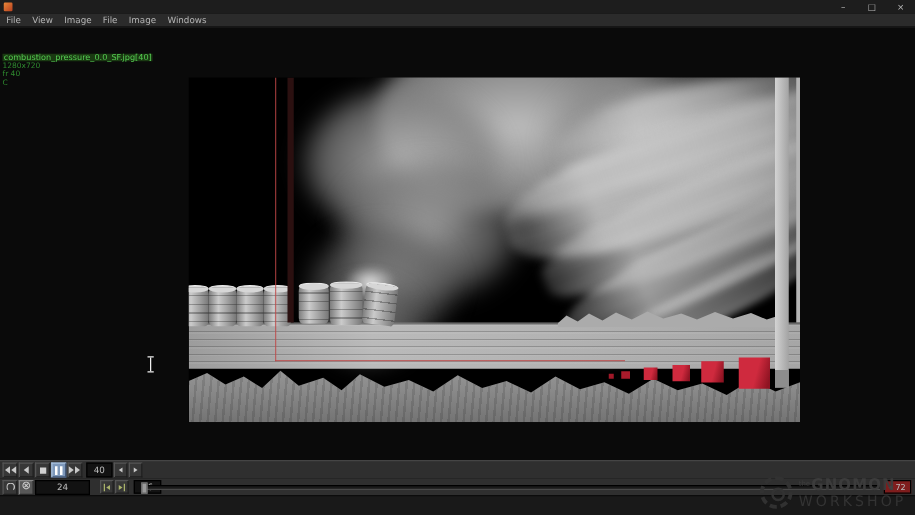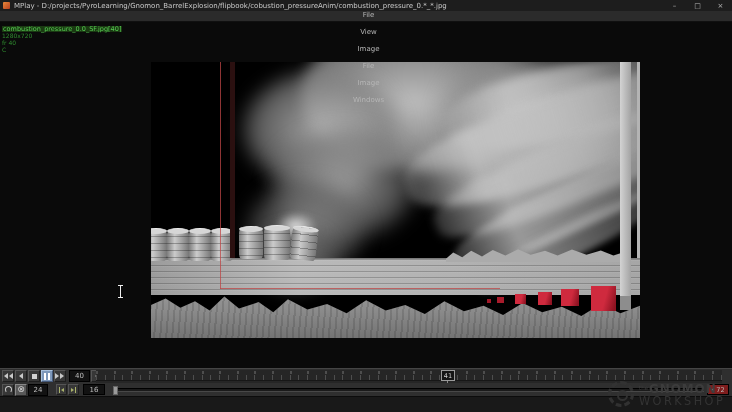--- a/index.html
+++ b/index.html
@@ -15,25 +15,25 @@
     background:#1d1d1d; display:flex; align-items:center; z-index:10; }
   .app-icon { width:7px; height:7px; margin:0 4px 0 3px; border-radius:1px;
     background:linear-gradient(135deg,#e8883a,#b8401f); flex:0 0 auto; }
   .title-text { font-size:7px; color:#c8c8c8; white-space:nowrap; letter-spacing:0; }
   .win-controls { position:absolute; right:0; top:0; height:11px; display:flex; }
   .win-btn { width:23px; height:11px; display:flex; align-items:center; justify-content:center;
     font-size:7px; color:#bbb; cursor:default; }
   
   .menubar { position:absolute; left:0; top:11px; width:732px; height:11px;
     background:#2b2b2b; border-bottom:1px solid #101010; display:flex; align-items:center;
-    padding-left:5px; gap:9px; z-index:10;flex-direction:column; }
+    padding-left:5px; gap:9px; z-index:10; }
   .menu-item { font-size:7px; color:#b5b5b5; }
   
   .main { position:absolute; left:0; top:22px; width:732px; height:346px; background:#0a0a0a; }
-  .info { position:absolute; left:2px; top:1px; z-index:8; line-height:6px; }
+  .info { position:absolute; left:2px; top:18px; z-index:8; line-height:6px; }
   .info-file { display:inline-block; font-size:6.5px; color:#55cb52; background:#1a3a12; padding:0 1px; }
   .info-dim { font-size:6px; color:#2f8b2f; margin-top:1px; }
   
   .viewport { position:absolute; left:151px; top:40px; width:489px; height:276px;
     background:#000; overflow:hidden; }
   .blob { position:absolute; border-radius:50%; }
   .b1 { left:150px; top:-45px; width:250px; height:155px; filter:blur(7px);
     background:radial-gradient(ellipse at 45% 55%, rgba(200,200,200,.95) 0%, rgba(150,150,150,.8) 55%, rgba(120,120,120,0) 75%); }
   .b2 { left:88px; top:5px; width:165px; height:125px; filter:blur(8px);
     background:radial-gradient(ellipse, rgba(180,180,180,.92) 0%, rgba(130,130,130,.7) 55%, rgba(110,110,110,0) 75%); }
@@ -151,21 +151,20 @@
   .wm-the { font-size:6px; font-weight:normal; vertical-align:3px; letter-spacing:0; margin-right:1px; }
   .wm-line2 { font-size:11.5px; color:#353535; letter-spacing:2.5px; transform:scaleX(.98); transform-origin:left; white-space:nowrap; }
 </style>
 </head>
 <body>
 
 <div class="window">
 
   <div class="titlebar">
     <div class="app-icon"></div>
-    <div class="title-text">MPlay - D:/projects/PyroLearning/Gnomon_BarrelExplosion/flipbook/cobustion_pressureAnim/combustion_pressure_0.*_*.jpg</div>
     <div class="win-controls">
       <div class="win-btn">–</div>
       <div class="win-btn">□</div>
       <div class="win-btn">×</div>
     </div>
   </div>
 
   <div class="menubar">
     <span class="menu-item">File</span>
     <span class="menu-item">View</span>
@@ -268,37 +267,31 @@
           <span class="vb"></span>
         </div>
       <div class="field" style="width:21px; margin-left:2px">40</div>
       <div class="btn" style="width:11px">
           <span class="tl sm"></span>
         </div>
       <div class="btn" style="width:11px">
           <span class="tr sm"></span>
         </div>
     </div>
-    <div class="timeline">
-      <div class="ticks-labels"></div>
-      <div class="ticks"></div>
-      <div class="groove"></div>
-      <div class="playhead">41</div>
-    </div>
   </div>
 
   <div class="row2">
     <div class="row2-left">
       <div class="btn">
           <span class="loop-glyph"></span>
         </div>
       <div class="btn active" style="background:#585858; border-color:#888 #2a2a2a #2a2a2a #888">
           <span class="rt-glyph">⊗</span>
         </div>
-      <div class="field" style="width:20px">24</div>
+      <div class="field" style="width:44px">24</div>
       <div class="spacer6"></div>
       <div class="btn green" style="width:11px; height:11px">
           <span class="vb"></span>
           <span class="tl sm"></span>
         </div>
       <div class="btn green" style="width:11px; height:11px">
           <span class="tr sm"></span>
           <span class="vb"></span>
         </div>
       <div class="spacer2"></div>

